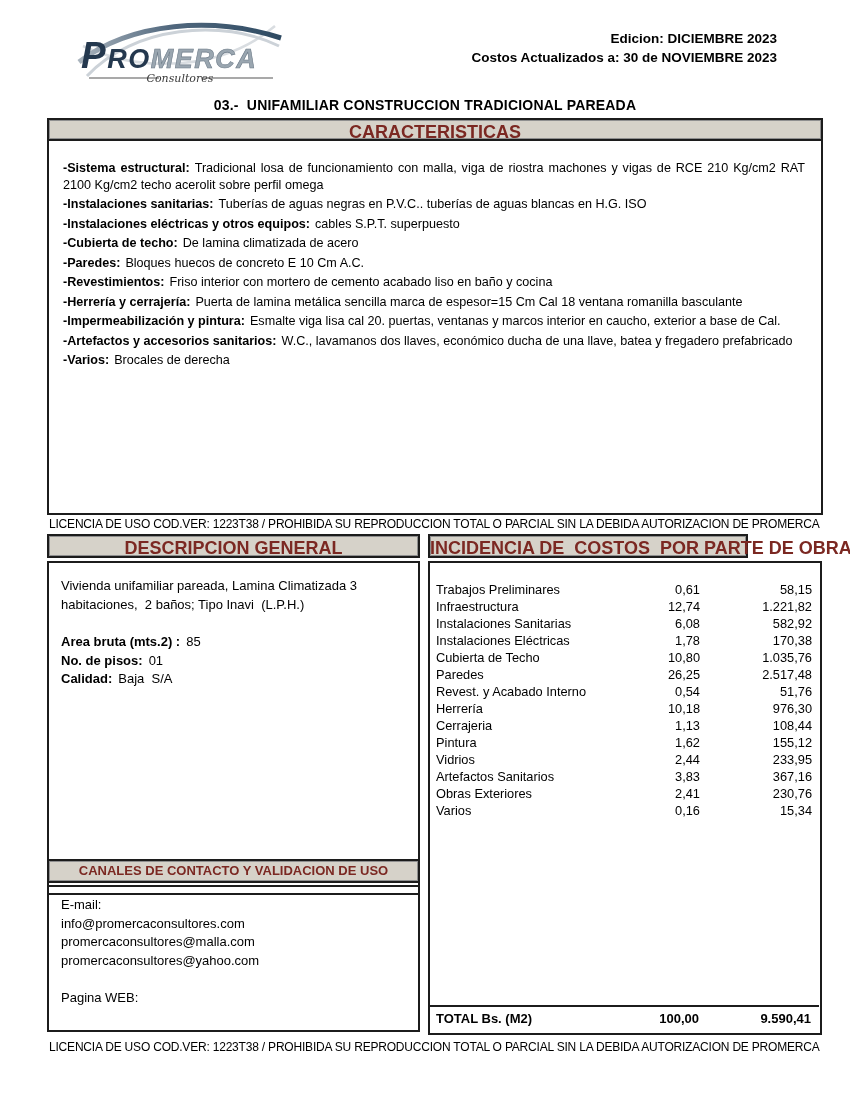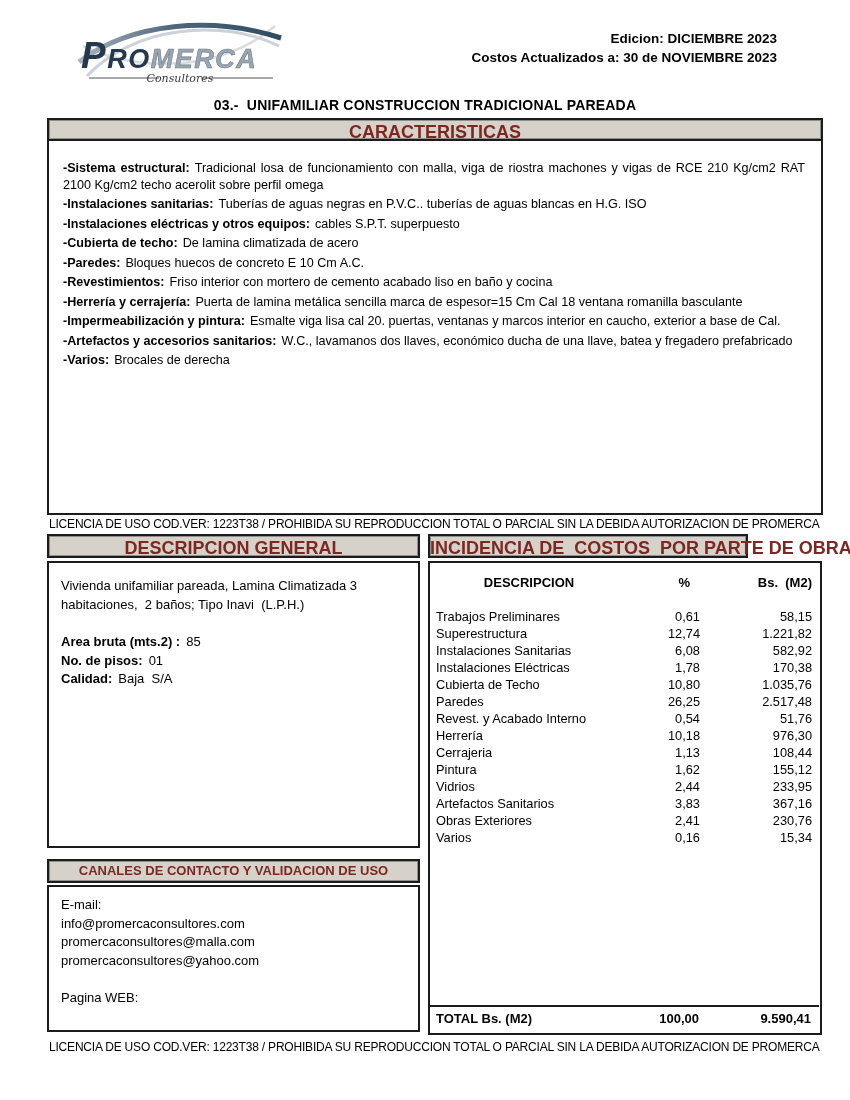--- a/index.html
+++ b/index.html
@@ -31,21 +31,21 @@
   .caract-body{padding:16px 16px 0 14px;font-size:12.6px;}
   .char-item{text-align:justify;margin:2.5px 0;line-height:17px;}
   .char-label{margin-right:5px;}
 
   .license{position:absolute;left:49px;font-size:12px;letter-spacing:-0.2px;}
   .license.top{top:517px;}
   .license.bottom{top:1040px;}
 
   
   .hdr-desc{left:47px;top:534px;width:373px;}
-  .desc-body{position:absolute;left:47px;top:561px;width:373px;height:287px;border:2px solid var(--border);padding:14px 12px;font-size:13px;}
+  .desc-body{position:absolute;left:47px;top:561px;width:373px;height:334px;border:2px solid var(--border);padding:14px 12px;font-size:13px;}
   .desc-intro{line-height:18.5px;}
   .fields{margin-top:19px;}
   .field{line-height:18.5px;}
   .field b{margin-right:6px;}
 
   .hdr-canales{left:47px;top:859px;width:373px;font-size:13px;}
   .canales-body{position:absolute;left:47px;top:885px;width:373px;height:147px;border:2px solid var(--border);padding:9px 12px;font-size:13px;}
   .contact-line{line-height:18.5px;min-height:18.5px;}
 
   
@@ -128,33 +128,28 @@
       <div class="contact-line">E-mail:</div>
       <div class="contact-line">info@promercaconsultores.com</div>
       <div class="contact-line">promercaconsultores@malla.com</div>
       <div class="contact-line">promercaconsultores@yahoo.com</div>
       <div class="contact-line"></div>
       <div class="contact-line">Pagina WEB:</div>
     </div>
 
   <div class="bar standalone hdr-incid">INCIDENCIA DE  COSTOS  POR PARTE DE OBRA</div>
   <div class="incid-body">
-    <div class="cost-head">
-      <span class="c-name">DESCRIPCION</span>
-      <span class="c-pct">%</span>
-      <span class="c-bs">Bs.  (M2)</span>
-    </div>
     <div class="cost-rows">
         <div class="cost-row">
         <span class="c-name">Trabajos Preliminares</span>
         <span class="c-pct">0,61</span>
         <span class="c-bs">58,15</span>
       </div>
         <div class="cost-row">
-        <span class="c-name">Superestructura</span>
+        <span class="c-name">Infraestructura</span>
         <span class="c-pct">12,74</span>
         <span class="c-bs">1.221,82</span>
       </div>
         <div class="cost-row">
         <span class="c-name">Instalaciones Sanitarias</span>
         <span class="c-pct">6,08</span>
         <span class="c-bs">582,92</span>
       </div>
         <div class="cost-row">
         <span class="c-name">Instalaciones Eléctricas</span>

